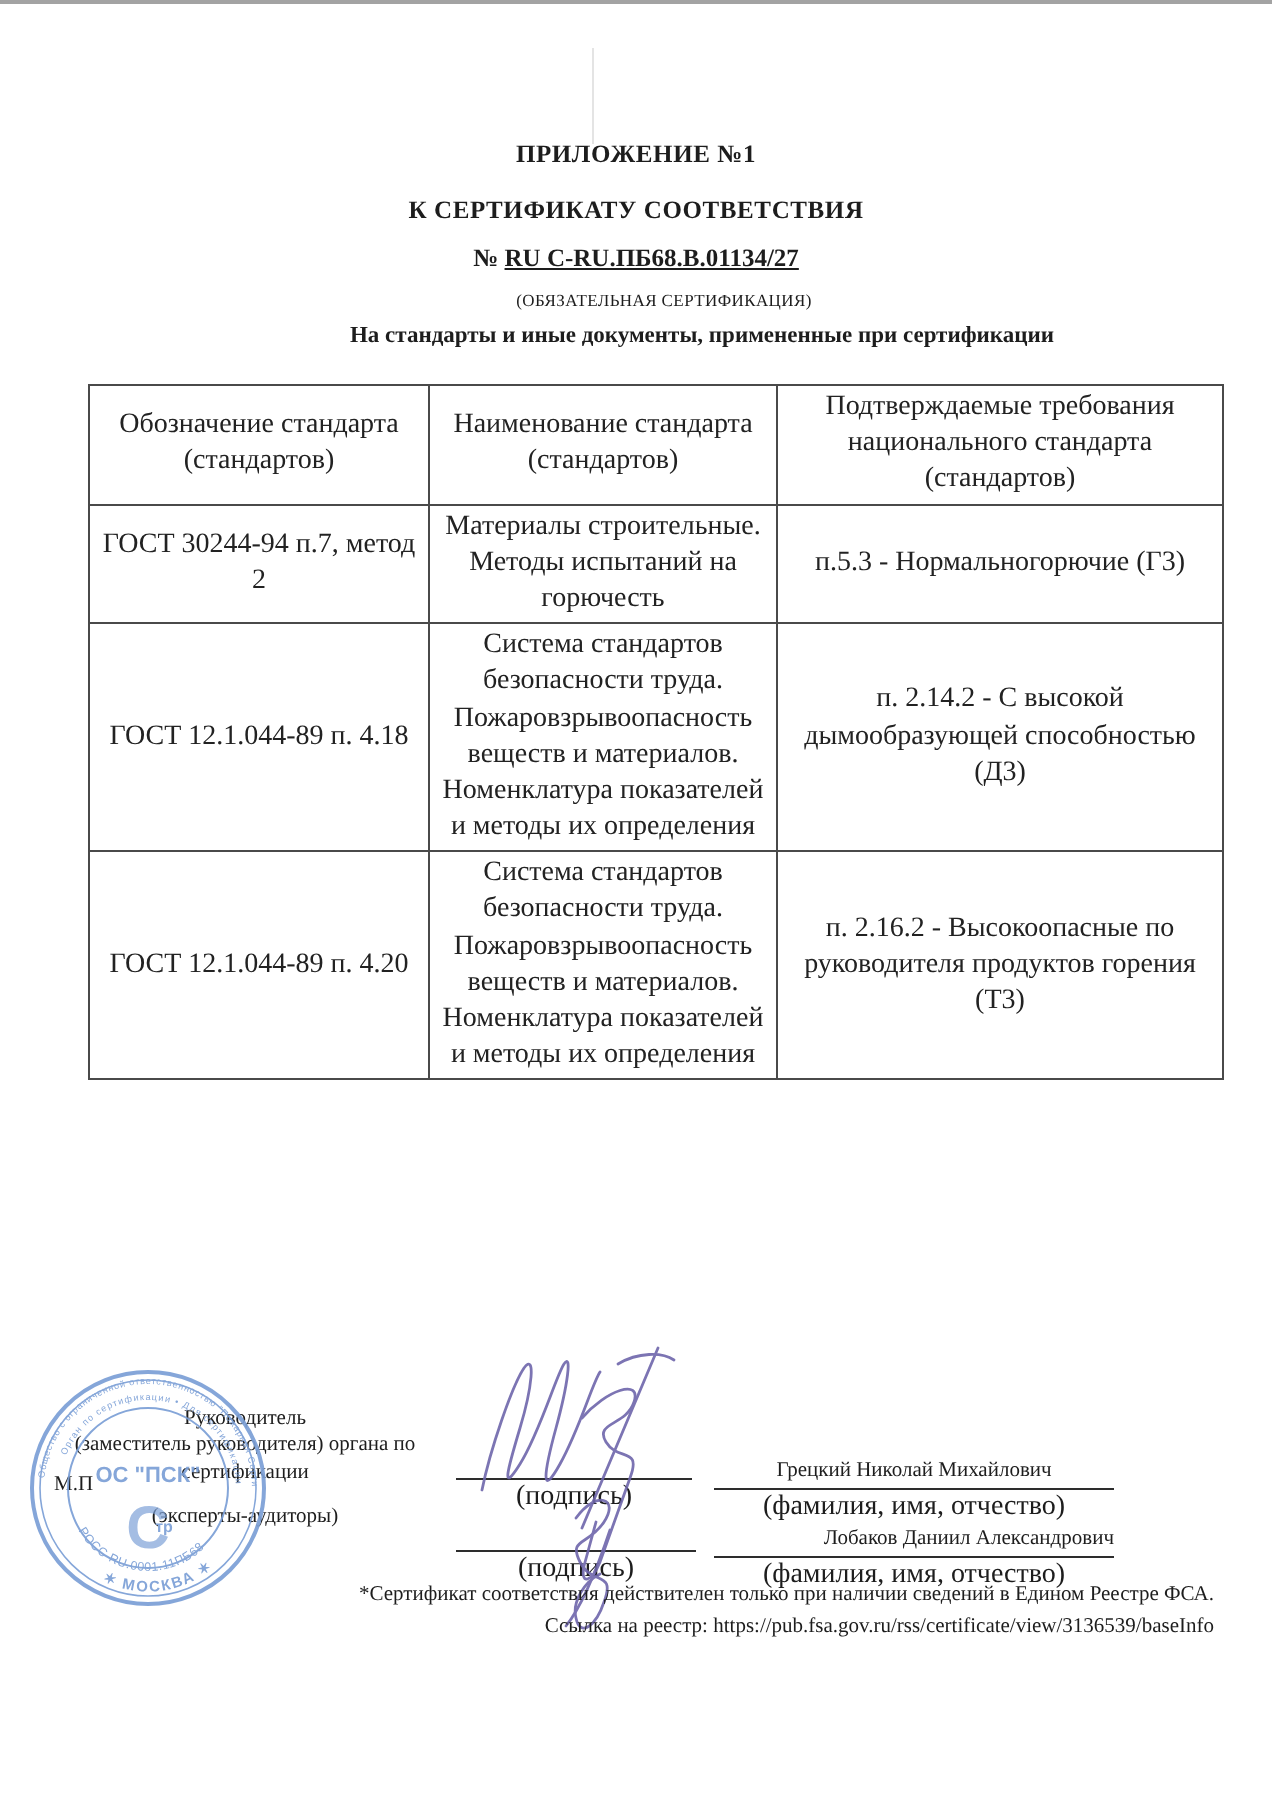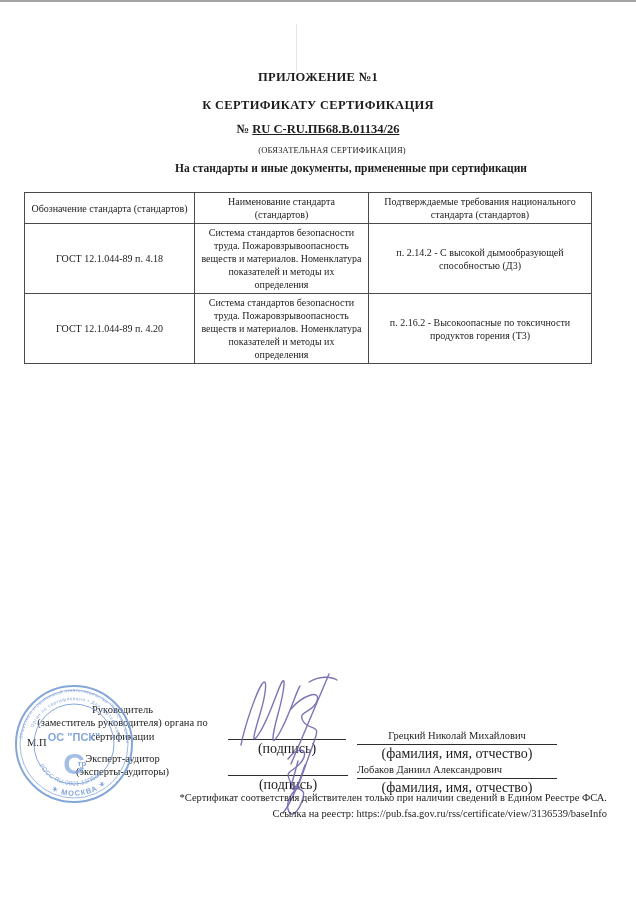--- a/index.html
+++ b/index.html
@@ -12,23 +12,23 @@
   .ctr{left:0;width:636px;text-align:center;}
   .t-bold{font-weight:bold;}
   .title{font-size:12.5px;letter-spacing:.3px;}
   .certnum{font-size:12.5px;}
   .certnum .u{text-decoration:underline;}
   .small-caps{font-size:8.5px;letter-spacing:.2px;margin-left:14px;}
   .subtitle{font-size:11.5px;}
   .fold{background:#e4e4e4;}
 
   table.std{
-    position:absolute;left:24px;top:190px;width:567px;
+    position:absolute;left:44px;top:190px;width:567px;
     border-collapse:collapse;table-layout:fixed;
-    font-size:10px;line-height:1.3;color:#222;
+    font-size:14px;line-height:1.3;color:#222;
   }
   table.std td{
     border:1px solid #4a4a4a;text-align:center;vertical-align:middle;
     padding:2px 6px;overflow:hidden;
   }
   col.c1{width:170px;} col.c2{width:174px;} col.c3{width:223px;}
   tr.h-hdr{height:27px;} tr.h-s{height:25px;} tr.h-s2{height:27px;} tr.h-l{height:51px;}
 
   .lbl{font-size:10.5px;line-height:1.28;color:#1d1d1d;}
   .caption{font-size:14px;color:#1d1d1d;}
@@ -37,70 +37,74 @@
   .stamp-svg{opacity:.92;}
 </style>
 </head>
 <body>
 
 <div class="page">
 
   <div class="abs fold" style="left:296px;top:22px;width:1px;height:48px;"></div>
 
   <div class="abs ctr title t-bold" style="top:68px;">ПРИЛОЖЕНИЕ №1</div>
-  <div class="abs ctr title t-bold" style="top:96px;">К СЕРТИФИКАТУ СЕРТИФИКАЦИЯ</div>
-  <div class="abs ctr certnum t-bold" style="top:120px;"><span>№ </span><span class="u">RU С-RU.ПБ68.В.01134/26</span></div>
+  <div class="abs ctr title t-bold" style="top:96px;">К СЕРТИФИКАТУ СООТВЕТСТВИЯ</div>
+  <div class="abs ctr certnum t-bold" style="top:120px;"><span>№ </span><span class="u">RU С-RU.ПБ68.В.01134/27</span></div>
   <div class="abs ctr small-caps" style="top:143px;">(ОБЯЗАТЕЛЬНАЯ СЕРТИФИКАЦИЯ)</div>
   <div class="abs ctr subtitle t-bold" style="top:160px;padding-left:33px;">На стандарты и иные документы, примененные при сертификации</div>
 
   <table class="std">
     <colgroup>
         <col class="c1">
         <col class="c2">
         <col class="c3">
       </colgroup>
     <tbody>
         <tr class="h-hdr">
       <td>Обозначение стандарта (стандартов)</td>
       <td>Наименование стандарта (стандартов)</td>
       <td>Подтверждаемые требования национального стандарта (стандартов)</td>
     </tr>
+    <tr class="h-s">
+      <td>ГОСТ 30244-94 п.7, метод 2</td>
+      <td>Материалы строительные. Методы испытаний на горючесть</td>
+      <td>п.5.3 - Нормальногорючие (Г3)</td>
+    </tr>
     <tr class="h-l">
       <td>ГОСТ 12.1.044-89 п. 4.18</td>
       <td>Система стандартов безопасности труда. Пожаровзрывоопасность веществ и материалов. Номенклатура показателей и методы их определения</td>
       <td>п. 2.14.2 - С высокой дымообразующей способностью (Д3)</td>
     </tr>
     <tr class="h-l">
       <td>ГОСТ 12.1.044-89 п. 4.20</td>
       <td>Система стандартов безопасности труда. Пожаровзрывоопасность веществ и материалов. Номенклатура показателей и методы их определения</td>
-      <td>п. 2.16.2 -  Высокоопасные по токсичности продуктов горения (Т3)</td>
+      <td>п. 2.16.2 -  Высокоопасные по руководителя продуктов горения (Т3)</td>
     </tr>
   </tbody>
     </table>
 
   <div class="abs lbl" style="left:30px;top:701px;width:185px;text-align:center;">
     <div>Руководитель</div>
     <div>(заместитель руководителя) органа по</div>
     <div>сертификации</div>
   </div>
   <div class="abs lbl" style="left:27px;top:734px;">М.П</div>
   <div class="abs lbl" style="left:30px;top:750px;width:185px;text-align:center;">
-    <div>Эксперт-аудитор</div>
     <div>(эксперты-аудиторы)</div>
   </div>
 
   <div class="abs sigline" style="left:228px;top:737px;width:118px;"></div>
   <div class="abs caption" style="left:228px;top:739px;width:118px;text-align:center;">(подпись)</div>
   <div class="abs sigline" style="left:228px;top:773px;width:120px;"></div>
   <div class="abs caption" style="left:228px;top:775px;width:120px;text-align:center;">(подпись)</div>
 
   <div class="abs lbl" style="left:357px;top:727px;width:200px;text-align:center;">Грецкий Николай Михайлович</div>
   <div class="abs sigline" style="left:357px;top:742px;width:200px;"></div>
   <div class="abs caption" style="left:357px;top:744px;width:200px;text-align:center;">(фамилия, имя, отчество)</div>
-  <div class="abs lbl" style="left:357px;top:761px;width:200px;text-align:left;">Лобаков Даниил Александрович</div>
+  <div class="abs lbl" style="left:357px;top:761px;width:200px;text-align:right;">Лобаков Даниил Александрович</div>
   <div class="abs sigline" style="left:357px;top:776px;width:200px;"></div>
   <div class="abs caption" style="left:357px;top:778px;width:200px;text-align:center;">(фамилия, имя, отчество)</div>
 
   <svg class="abs" style="left:225px;top:663px;" width="140" height="150" viewBox="0 0 140 150">
     <g stroke="#6e66ab" stroke-width="1.4" fill="none" stroke-linecap="round" stroke-linejoin="round" opacity="0.9">
       <path d="M16,80 C20,60 31,28 37,19 C43,11 41,29 35,49 C29,69 25,83 35,67 C45,51 53,23 57,17 C61,11 59,27 53,49 C47,71 45,85 55,67 C65,49 71,27 75,21"></path>
       <path d="M66,44 C78,30 96,24 92,36 C88,48 72,46 78,56 C84,66 96,58 90,74 L75,116 C71,126 65,128 67,118 L73,96"></path>
       <path d="M84,17 C94,11 106,11 112,15"></path>
       <path d="M104,9 L66,99"></path>
       <path d="M63,94 C73,80 85,84 77,96 C69,108 59,104 65,116 C71,128 83,120 77,136 C73,148 65,154 63,144 C61,136 67,126 75,122"></path>

